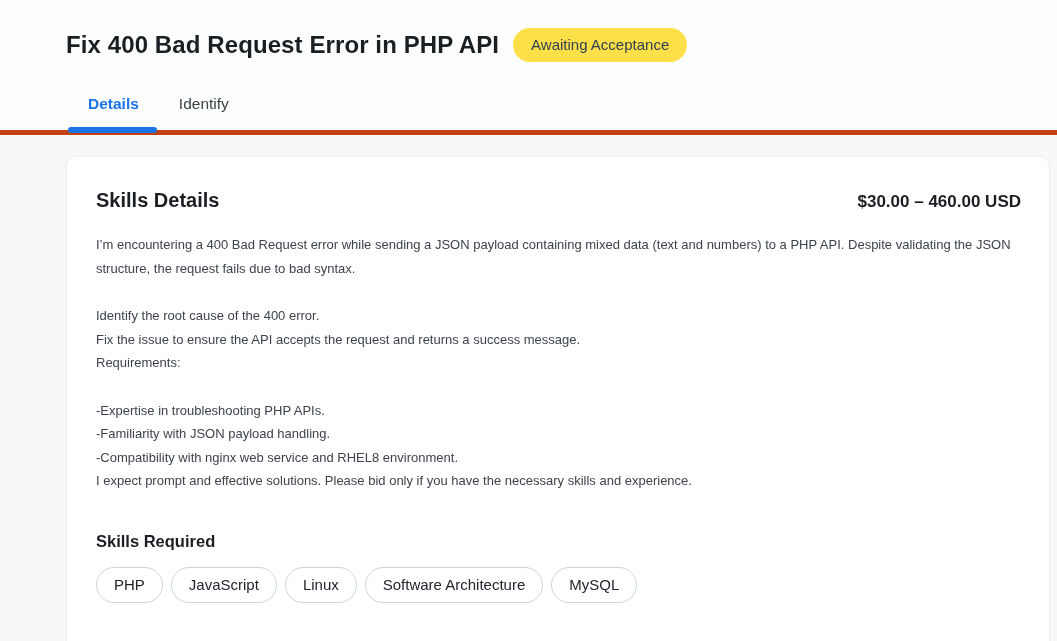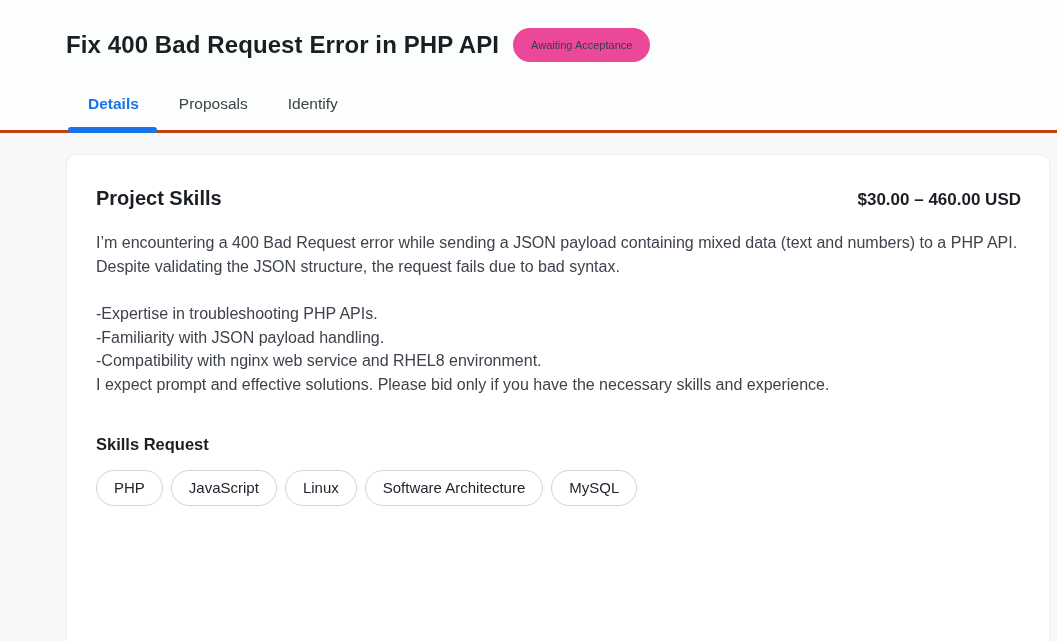--- a/index.html
+++ b/index.html
@@ -9,42 +9,42 @@
     width: 1057px;
     height: 641px;
     overflow: hidden;
     background: #f7f8f9;
     font-family: "Liberation Sans", sans-serif;
     -webkit-font-smoothing: antialiased;
   }
   .header {
     background: #fcfdfd;
     padding: 26px 0 0 66px;
-    border-bottom: 3px solid #c2410c;
+    border-bottom: 5px solid #c2410c;
   }
   .title-row {
     display: flex;
     align-items: center;
     height: 38px;
   }
   .page-title {
     margin: 0;
     font-size: 24px;
     font-weight: 700;
     color: #1b1f24;
     letter-spacing: 0.1px;
     line-height: 30px;
   }
   .status-badge {
     margin-left: 14px;
-    background: #ec4899;
+    background: #fde047;
     color: #2e3e55;
     border-radius: 18px;
     padding: 8px 18px;
-    font-size: 11px;
+    font-size: 15px;
     line-height: 18px;
     white-space: nowrap;
   }
   .tabs {
     display: flex;
     margin-top: 31px;
     margin-left: 2px;
     text-align: right;
   }
   .tab {
@@ -96,21 +96,21 @@
     font-size: 17px;
     font-weight: 700;
     color: #1b1f24;
     white-space: nowrap;
   }
   .description {
     margin-top: 21px;
   }
   .para {
     margin: 0 0 24px 0;
-    font-size: 16px;
+    font-size: 13px;
     line-height: 23.5px;
     color: #3d434c;
     white-space: pre-line;
     max-width: 935px;
   }
   .para:last-child { margin-bottom: 14px; }
   .skills-heading {
     margin: 38px 0 0 0;
     font-size: 16.5px;
     font-weight: 700;
@@ -141,42 +141,42 @@
   <div class="title-row">
     <h1 class="page-title">Fix 400 Bad Request Error in PHP API</h1>
     <span class="status-badge">Awaiting Acceptance</span>
   </div>
   <div class="tabs">
     <div class="tab active">
       <span>Details</span>
       <span class="tab-indicator"></span>
     </div>
     <div class="tab">
-      <span>Proposals</span>
-    </div>
-    <div class="tab">
       <span>Identify</span>
     </div>
   </div>
 </div>
 
 <div class="content">
   <div class="card">
     <div class="card-head">
-      <h2 class="section-heading">Project Skills</h2>
+      <h2 class="section-heading">Skills Details</h2>
       <span class="budget">$30.00 – 460.00 USD</span>
     </div>
     <div class="description">
       <p class="para">I’m encountering a 400 Bad Request error while sending a JSON payload containing mixed data (text and numbers) to a PHP API. Despite validating the JSON structure, the request fails due to bad syntax.</p>
+      <p class="para">Identify the root cause of the 400 error.
+Fix the issue to ensure the API accepts the request and returns a success message.
+Requirements:</p>
       <p class="para">-Expertise in troubleshooting PHP APIs.
 -Familiarity with JSON payload handling.
 -Compatibility with nginx web service and RHEL8 environment.
 I expect prompt and effective solutions. Please bid only if you have the necessary skills and experience.</p>
     </div>
-    <h3 class="skills-heading">Skills Request</h3>
+    <h3 class="skills-heading">Skills Required</h3>
     <div class="skills">
       <span class="skill-chip">PHP</span>
       <span class="skill-chip">JavaScript</span>
       <span class="skill-chip">Linux</span>
       <span class="skill-chip">Software Architecture</span>
       <span class="skill-chip">MySQL</span>
     </div>
   </div>
 </div>
 

